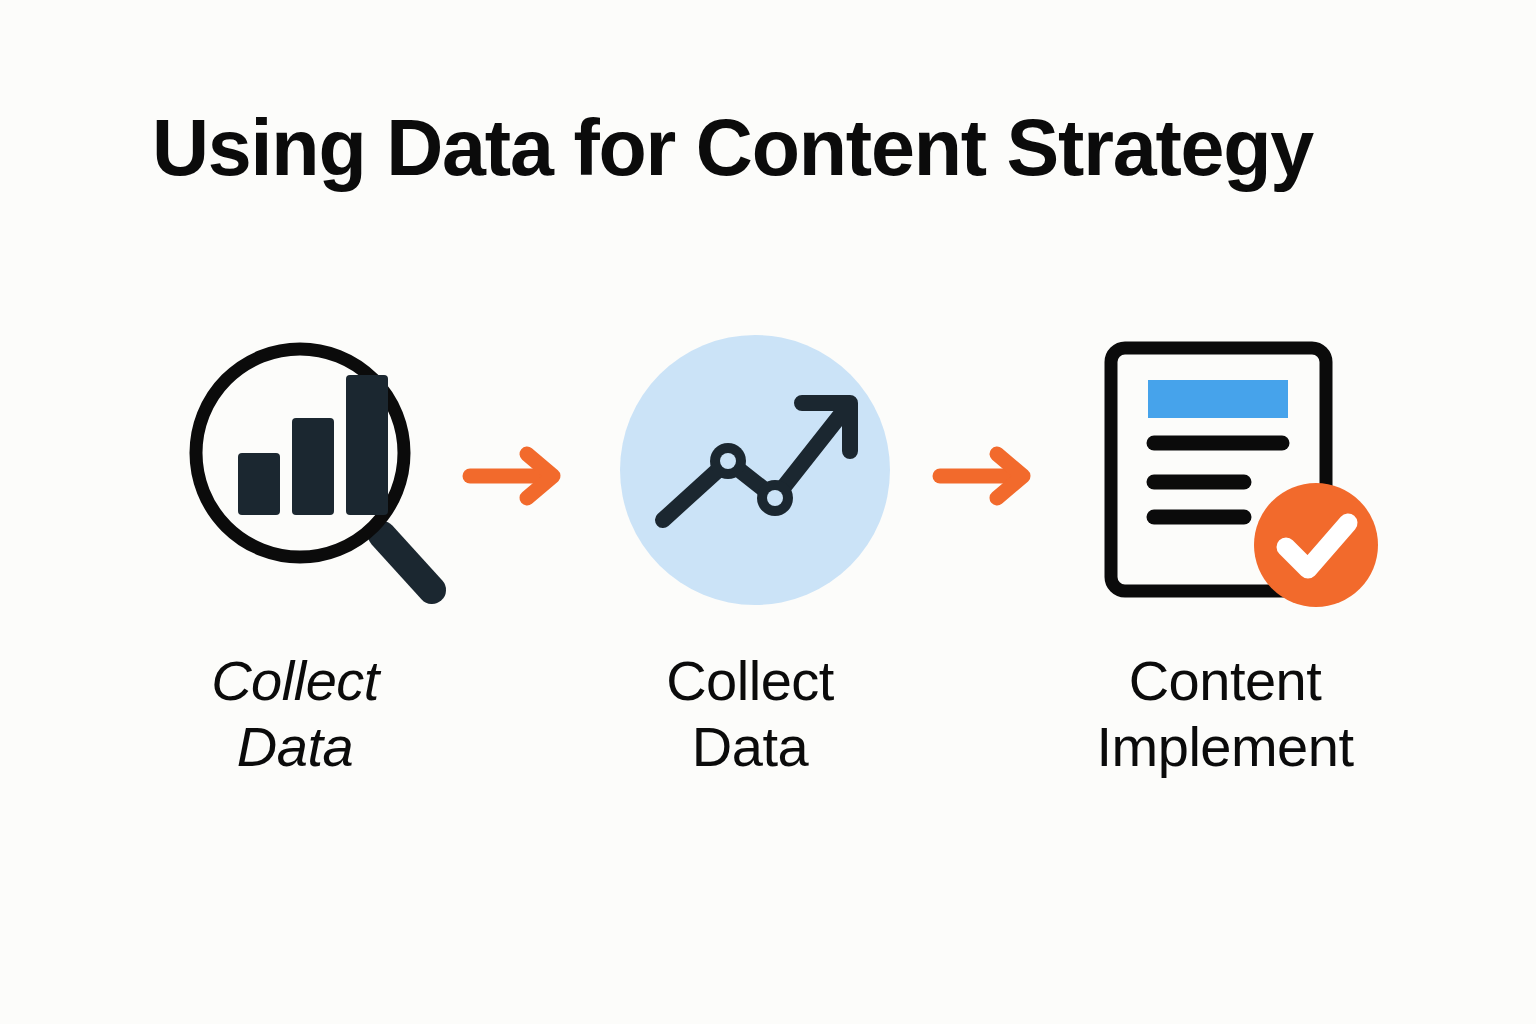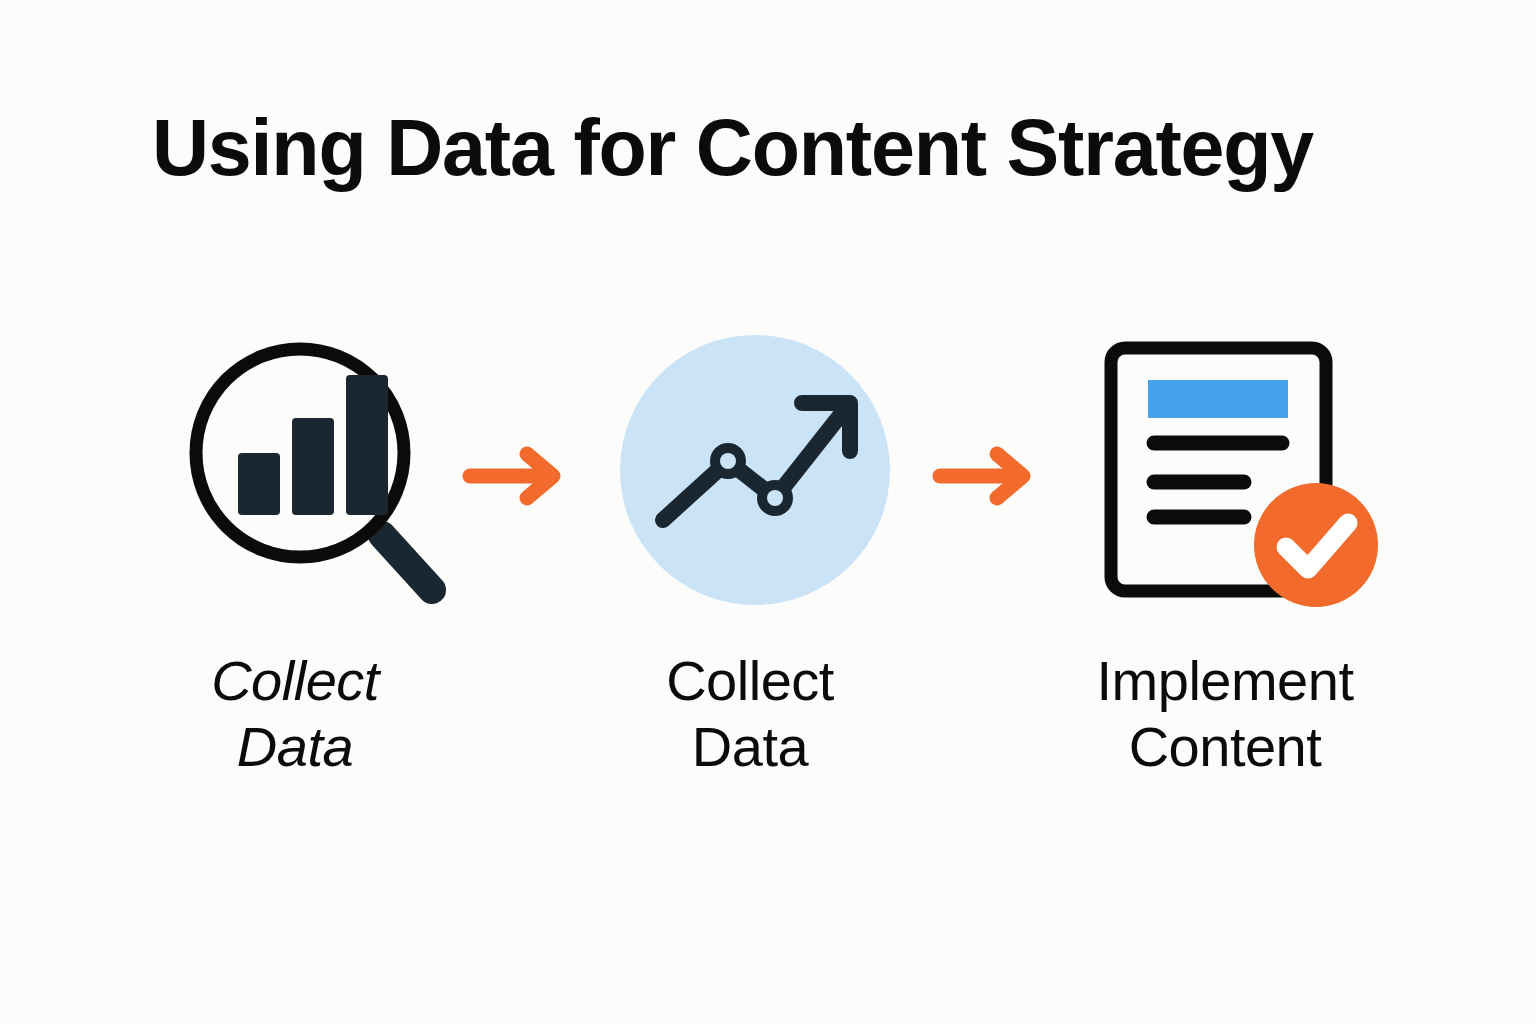--- a/index.html
+++ b/index.html
@@ -155,19 +155,19 @@
           <line x1="64" y1="108" x2="192" y2="108" stroke="#0B0B0B" stroke-width="15" stroke-linecap="round"></line>
           <line x1="64" y1="147" x2="154" y2="147" stroke="#0B0B0B" stroke-width="15" stroke-linecap="round"></line>
           <line x1="64" y1="182" x2="154" y2="182" stroke="#0B0B0B" stroke-width="15" stroke-linecap="round"></line>
 
           <circle cx="226" cy="210" r="62" fill="#F26A2C"></circle>
           <polyline points="196,212 218,234 258,188" fill="none" stroke="#FFFFFF" stroke-width="19" stroke-linecap="round" stroke-linejoin="round"></polyline>
         </svg>
       </div>
 
       <div class="label-row" style="left:5px;">
+        <div class="step-label" style="position:static;display:block;">Content</div>
         <div class="step-label" style="position:static;display:block;">Implement</div>
-        <div class="step-label" style="position:static;display:block;">Content</div>
       </div>
     </div>
 
   </div>
 </div>
 
 </body></html>

